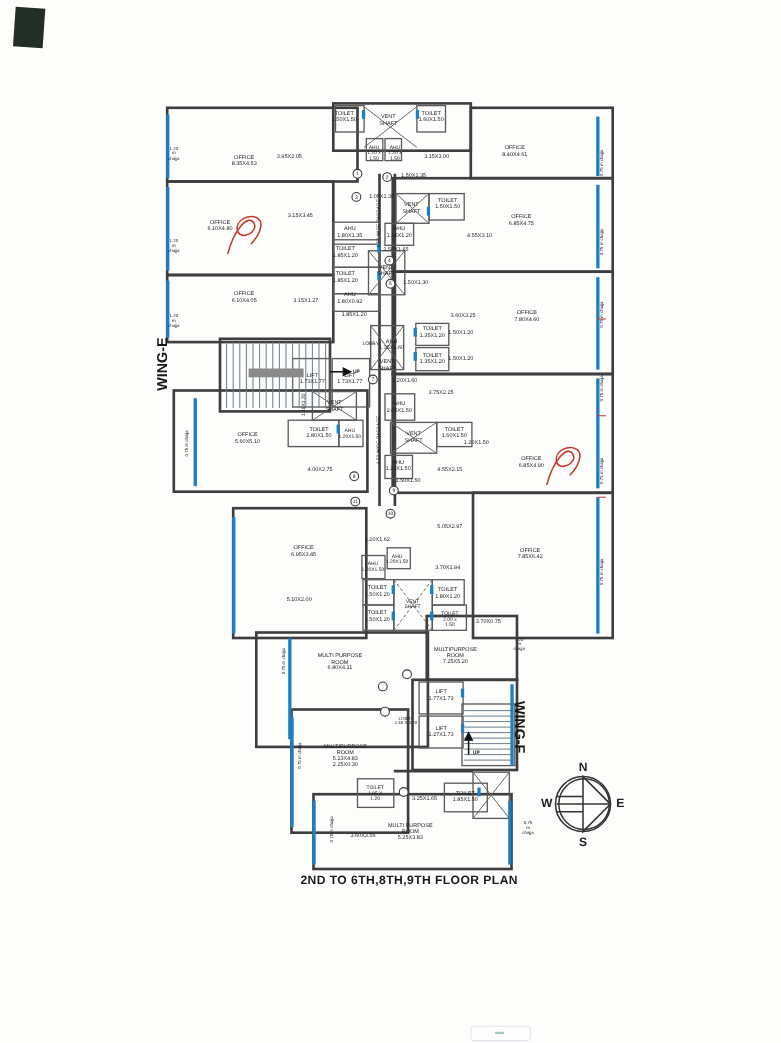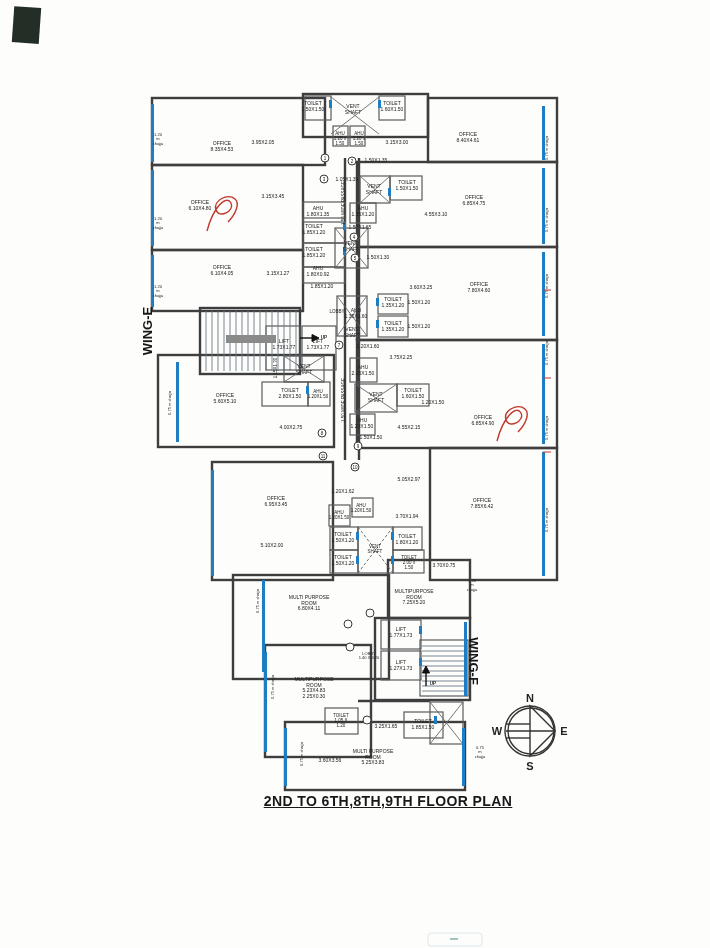--- a/index.html
+++ b/index.html
@@ -7,22 +7,22 @@
         font-family:"Liberation Sans",sans-serif;color:#1c1c1c;}
   .plan-svg{position:absolute;left:0;top:0;}
   #labels-layer{position:absolute;left:0;top:0;width:710px;height:948px;}
   .lbl{position:absolute;transform:translate(-50%,-50%);font-size:5px;line-height:1.12;
        color:#222;text-align:center;white-space:pre-line;}
   .lbl.rot{transform:translate(-50%,-50%) rotate(-90deg);}
   .lbl.b{font-weight:bold;}
   .marker{position:absolute;width:9px;height:9px;border:0.8px solid #3a3a3a;border-radius:50%;
           font-size:4.5px;line-height:8px;text-align:center;transform:translate(-50%,-50%);
           color:#222;background:#fdfdfc;box-sizing:border-box;}
-  .title{position:absolute;left:388px;top:801px;transform:translate(-50%,-50%);
-         font-size:14px;font-weight:bold;letter-spacing:0.4px;color:#181818;white-space:nowrap;text-decoration:underline;}
+  .title{position:absolute;left:372px;top:801px;transform:translate(-50%,-50%);
+         font-size:11px;font-weight:bold;letter-spacing:0.4px;color:#181818;white-space:nowrap;}
   .wing{position:absolute;font-size:13px;font-weight:bold;color:#161616;white-space:nowrap;}
   .wing-e{left:147px;top:331px;transform:translate(-50%,-50%) rotate(-90deg);}
   .wing-f{left:473px;top:661px;transform:translate(-50%,-50%) rotate(90deg);}
   .compass-wrap{position:absolute;left:492px;top:688px;width:80px;height:86px;}
   .compass-letter{position:absolute;font-size:11px;font-weight:bold;color:#222;
                   transform:translate(-50%,-50%);}
   .cl-n{left:38px;top:10px;} .cl-e{left:72px;top:43px;}
   .cl-s{left:38px;top:78px;} .cl-w{left:5px;top:43px;}
 </style>
 </head>

